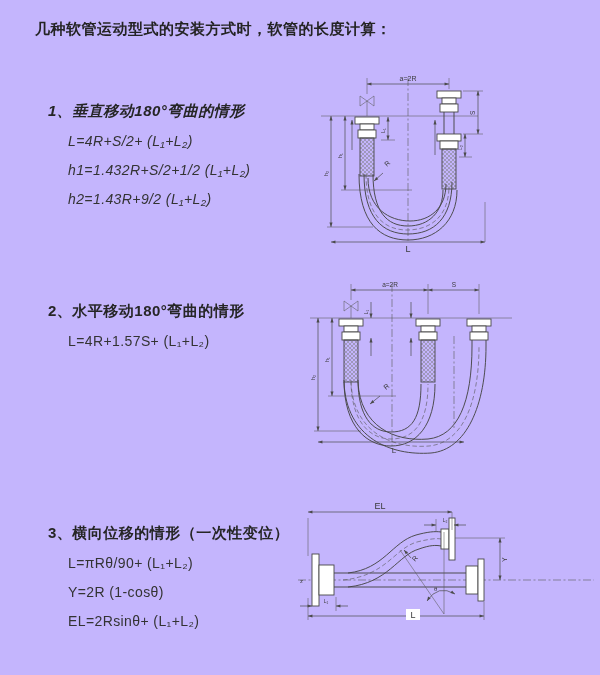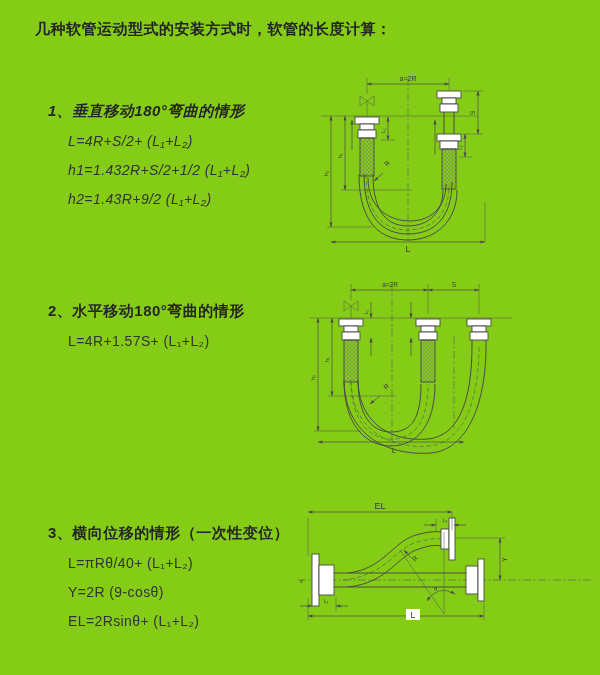--- a/index.html
+++ b/index.html
@@ -3,21 +3,21 @@
 <meta charset="utf-8">
 <style>
   html,body{margin:0;padding:0;}
   body{
     width:600px;height:675px;
     background:#fffffe;
     font-family:"Liberation Sans","DejaVu Sans",sans-serif;
     color:#2d2d2d;
     overflow:hidden;
   }
-  .page{position:relative;width:600px;height:675px;background:#84cc16;}
+  .page{position:relative;width:600px;height:675px;background:#c4b5fd;}
   .doc-title{
     position:absolute;left:35px;top:20px;
     font-size:15px;font-weight:bold;letter-spacing:0.5px;color:#242424;
   }
   .sec{position:absolute;}
   .sec-heading{font-size:15px;font-weight:bold;color:#262626;letter-spacing:0.5px;margin:0 0 12px 0;}
   .formula{font-size:14px;font-weight:500;color:#333;letter-spacing:0.4px;margin:0 0 12px 20px;line-height:17px;}
   #sec1{left:48px;top:102px;font-style:italic;}
   #sec2{left:48px;top:302px;}
   #sec3{left:48px;top:524px;}
@@ -209,22 +209,22 @@
 
     <text transform="translate(80,114) rotate(-40)" font-size="7">R</text>
     <line class="dim" x1="74" y1="120" x2="64" y2="128" marker-end="url(#ar2)"></line>
 
     <line class="dim" x1="12" y1="166" x2="158" y2="166" marker-start="url(#ar2)" marker-end="url(#ar2)"></line>
     <text x="88" y="177" font-size="8" text-anchor="middle">L</text>
   </svg>
 
   <div class="sec" id="sec3">
     <div class="sec-heading">3、横向位移的情形（一次性变位）</div>
-    <div class="formula">L=πRθ/40+ (L₁+L₂)</div>
-    <div class="formula">Y=2R (9-cosθ)</div>
+    <div class="formula">L=πRθ/90+ (L₁+L₂)</div>
+    <div class="formula">Y=2R (1-cosθ)</div>
     <div class="formula">EL=2Rsinθ+ (L₁+L₂)</div>
   </div>
 
   <svg class="dia" id="dia3" width="302" height="130" viewBox="0 0 302 130">
     <defs>
       <marker id="ar3" viewBox="0 0 10 10" refX="9.5" refY="5" markerWidth="7" markerHeight="7" orient="auto-start-reverse">
         <path d="M0.5,1.8 L9.5,5 L0.5,8.2 Z" fill="#4a4a4a"></path>
       </marker>
     </defs>
 

